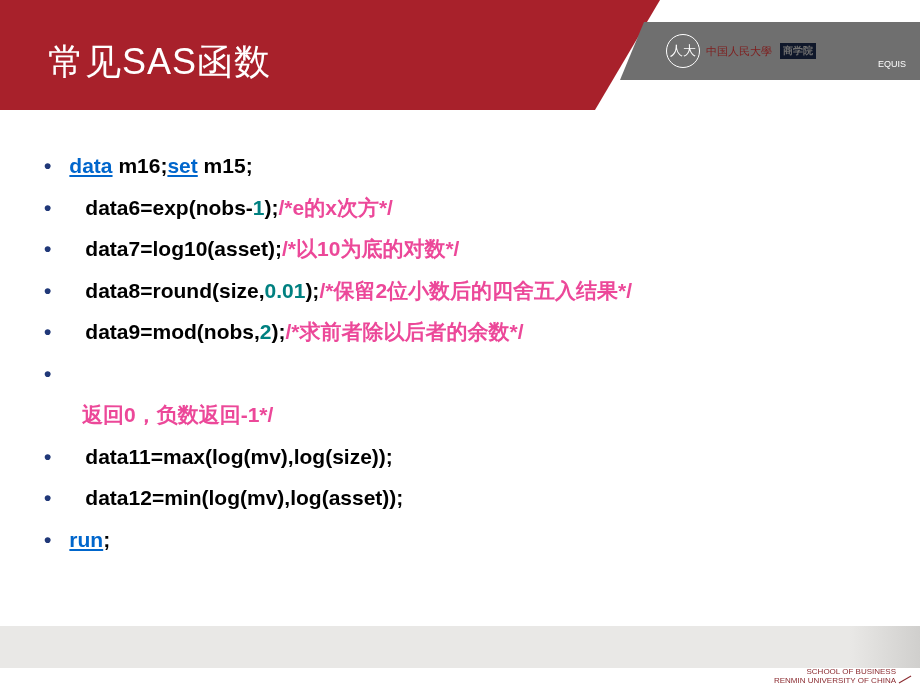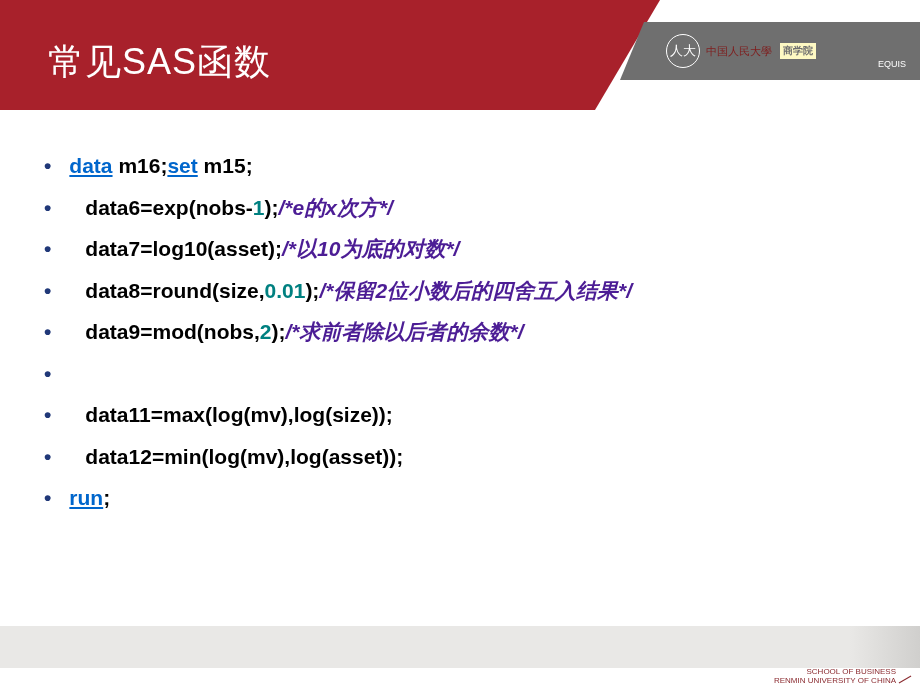--- a/index.html
+++ b/index.html
@@ -66,21 +66,21 @@
       text-align: right;
     }
     .logo-text {
       color: #7f1d1d;
       font-size: 11px;
       line-height: 1.1;
       display: flex;
       flex-direction: column;
     }
     .biz-box {
-      background: #fef9c3;
+      background: #0f172a;
       color: #6f6f6f;
       padding: 1px 3px;
       font-size: 10px;
       font-weight: bold;
       margin-left: 2px;
     }
     .equis {
       position: absolute;
       right: 14px;
       top: 28px;
@@ -103,21 +103,21 @@
     }
     .bullet {
       color: #203878;
       margin-right: 18px;
       flex-shrink: 0;
     }
     .indent { padding-left: 16px; }
     .code-text { color: #000; font-family: Arial, sans-serif; }
     .kw { color: #0066cc; text-decoration: underline; }
     .num { color: #008080; }
-    .comment { color: #4c1d95; font-style: italic; }
+    .comment { color: #ec4899; }
     .footer-band {
       position: absolute;
       bottom: 22px;
       left: 0;
       right: 0;
       height: 42px;
       background: #e9e8e6;
     }
     .footer-band::before {
       content: "";
@@ -186,20 +186,23 @@
       <span class="indent"><span class="code-text">data8=round(size,</span><span class="num">0.01</span><span class="code-text">);</span><span class="comment">/*保留2位小数后的四舍五入结果*/</span></span>
     </div>
     <div class="bullet-line">
       <span class="bullet">•</span>
       <span class="indent"><span class="code-text">data9=mod(nobs,</span><span class="num">2</span><span class="code-text">);</span><span class="comment">/*求前者除以后者的余数*/</span></span>
     </div>
     <div class="bullet-line">
       <span class="bullet">•</span>
     </div>
     <div class="bullet-line">
+      <span class="continuation"><span class="comment">返回0，负数返回-1*/</span></span>
+    </div>
+    <div class="bullet-line">
       <span class="bullet">•</span>
       <span class="indent"><span class="code-text">data11=max(log(mv),log(size));</span></span>
     </div>
     <div class="bullet-line">
       <span class="bullet">•</span>
       <span class="indent"><span class="code-text">data12=min(log(mv),log(asset));</span></span>
     </div>
     <div class="bullet-line">
       <span class="bullet">•</span>
       <span><span class="kw">run</span><span class="code-text">;</span></span>

